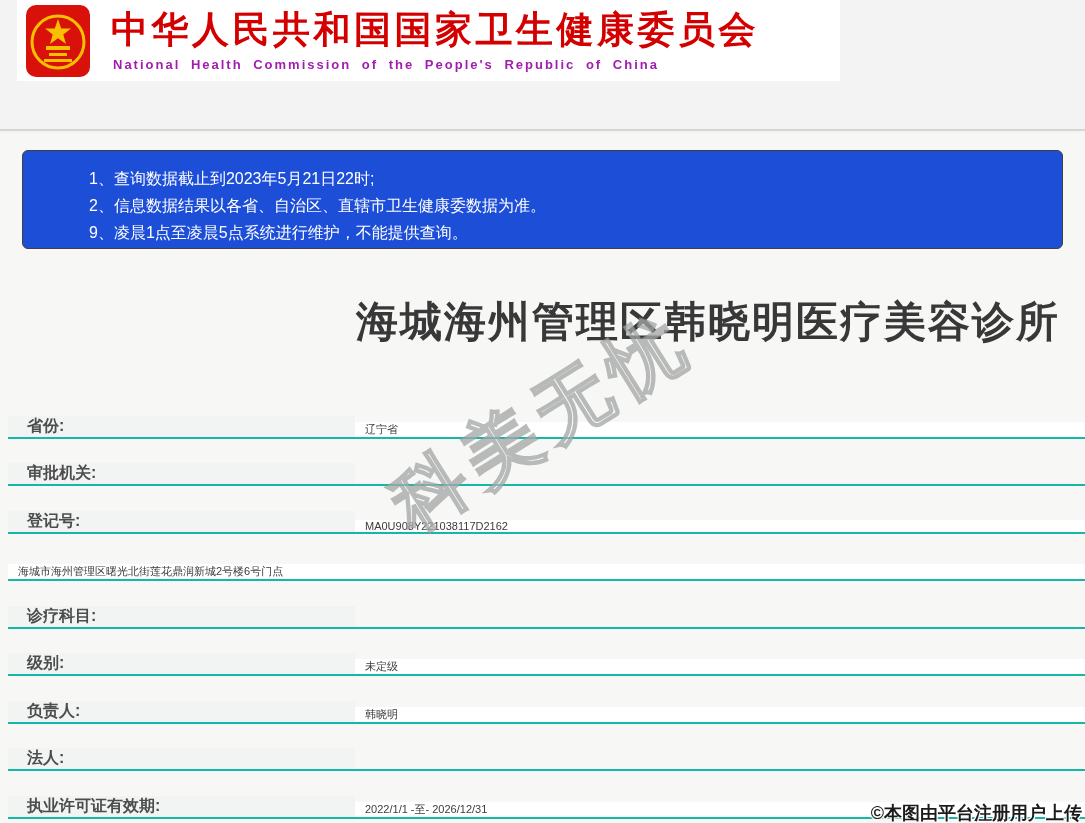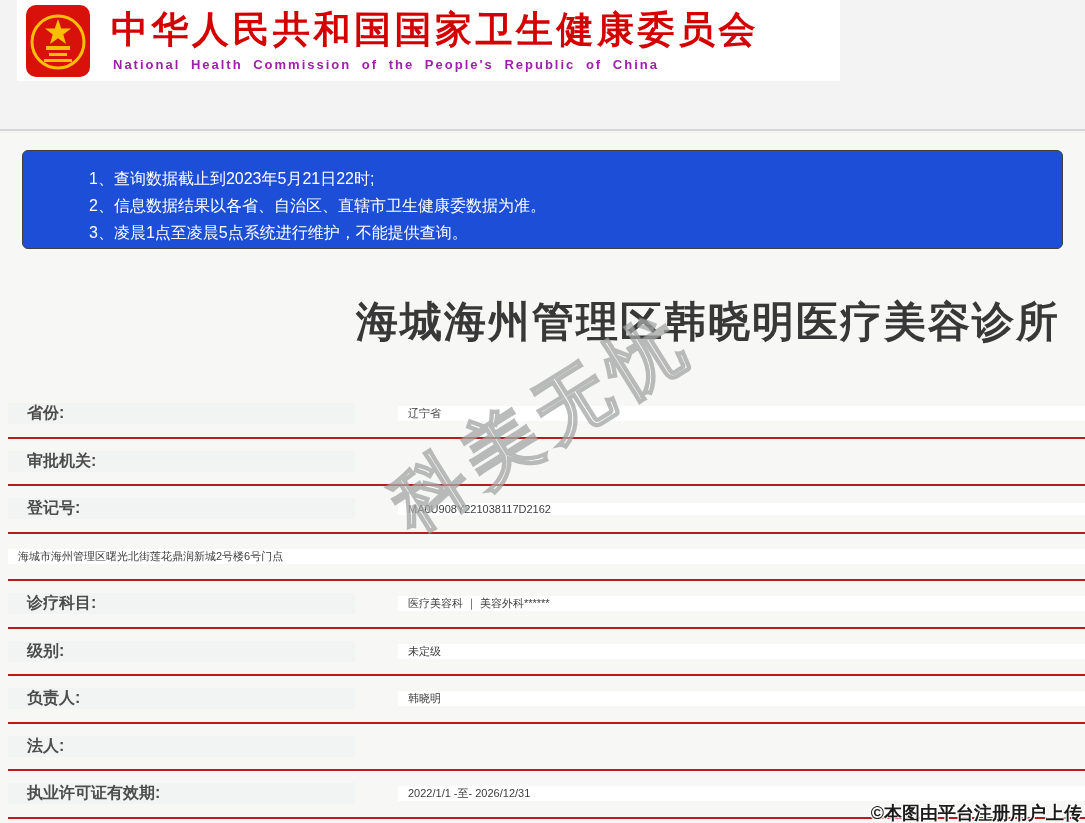--- a/index.html
+++ b/index.html
@@ -43,23 +43,22 @@
   }
   
   .page-title {
     position:absolute; top:294px; left:356px;
     font-size:42px; font-weight:600; color:#383838;
     letter-spacing:2px; white-space:nowrap; z-index:1;
   }
   
   .table { position:absolute; top:391px; left:8px; width:1077px; z-index:1; }
   .row {
-    display:flex; align-items:center; height:47.5px;
-    border-bottom:2px solid #b91c1c;
-    gap:43px;
+    display:flex; align-items:flex-end; height:47.5px;
+    border-bottom:2px solid #14b8a6;
   }
   .row-label {
     width:347px; background:#f2f4f3;
     display:flex; align-items:center; padding-left:19px;
     font-weight:bold; color:#4c4c4c; font-size:16px;
   }
   .row-value {
     flex:1; background:#ffffff;
     display:flex; align-items:center; padding-left:10px;
     color:#3c3c3c; font-size:11px; white-space:nowrap;
@@ -97,21 +96,21 @@
   </svg>
   <div class="title-cn">中华人民共和国国家卫生健康委员会</div>
   <div class="title-en">National Health Commission of the People's Republic of China</div>
 </div>
 
 <div class="band"></div>
 
 <div class="notice">
   <div>1、查询数据截止到2023年5月21日22时;</div>
   <div>2、信息数据结果以各省、自治区、直辖市卫生健康委数据为准。</div>
-  <div>3、凌晨1点至凌晨5点系统进行维护，不能提供查询。</div>
+  <div>9、凌晨1点至凌晨5点系统进行维护，不能提供查询。</div>
 </div>
 
 <h1 class="page-title">海城海州管理区韩晓明医疗美容诊所</h1>
 
 <div class="table">
   <div class="row">
     <div class="row-label">省份:</div>
     <div class="row-value">辽宁省</div>
   </div>
   <div class="row">
@@ -119,21 +118,20 @@
   </div>
   <div class="row">
     <div class="row-label">登记号:</div>
     <div class="row-value">MA0U908Y221038117D2162</div>
   </div>
   <div class="row">
     <div class="row-value">海城市海州管理区曙光北街莲花鼎润新城2号楼6号门点</div>
   </div>
   <div class="row">
     <div class="row-label">诊疗科目:</div>
-    <div class="row-value">医疗美容科 ｜ 美容外科******</div>
   </div>
   <div class="row">
     <div class="row-label">级别:</div>
     <div class="row-value">未定级</div>
   </div>
   <div class="row">
     <div class="row-label">负责人:</div>
     <div class="row-value">韩晓明</div>
   </div>
   <div class="row">

